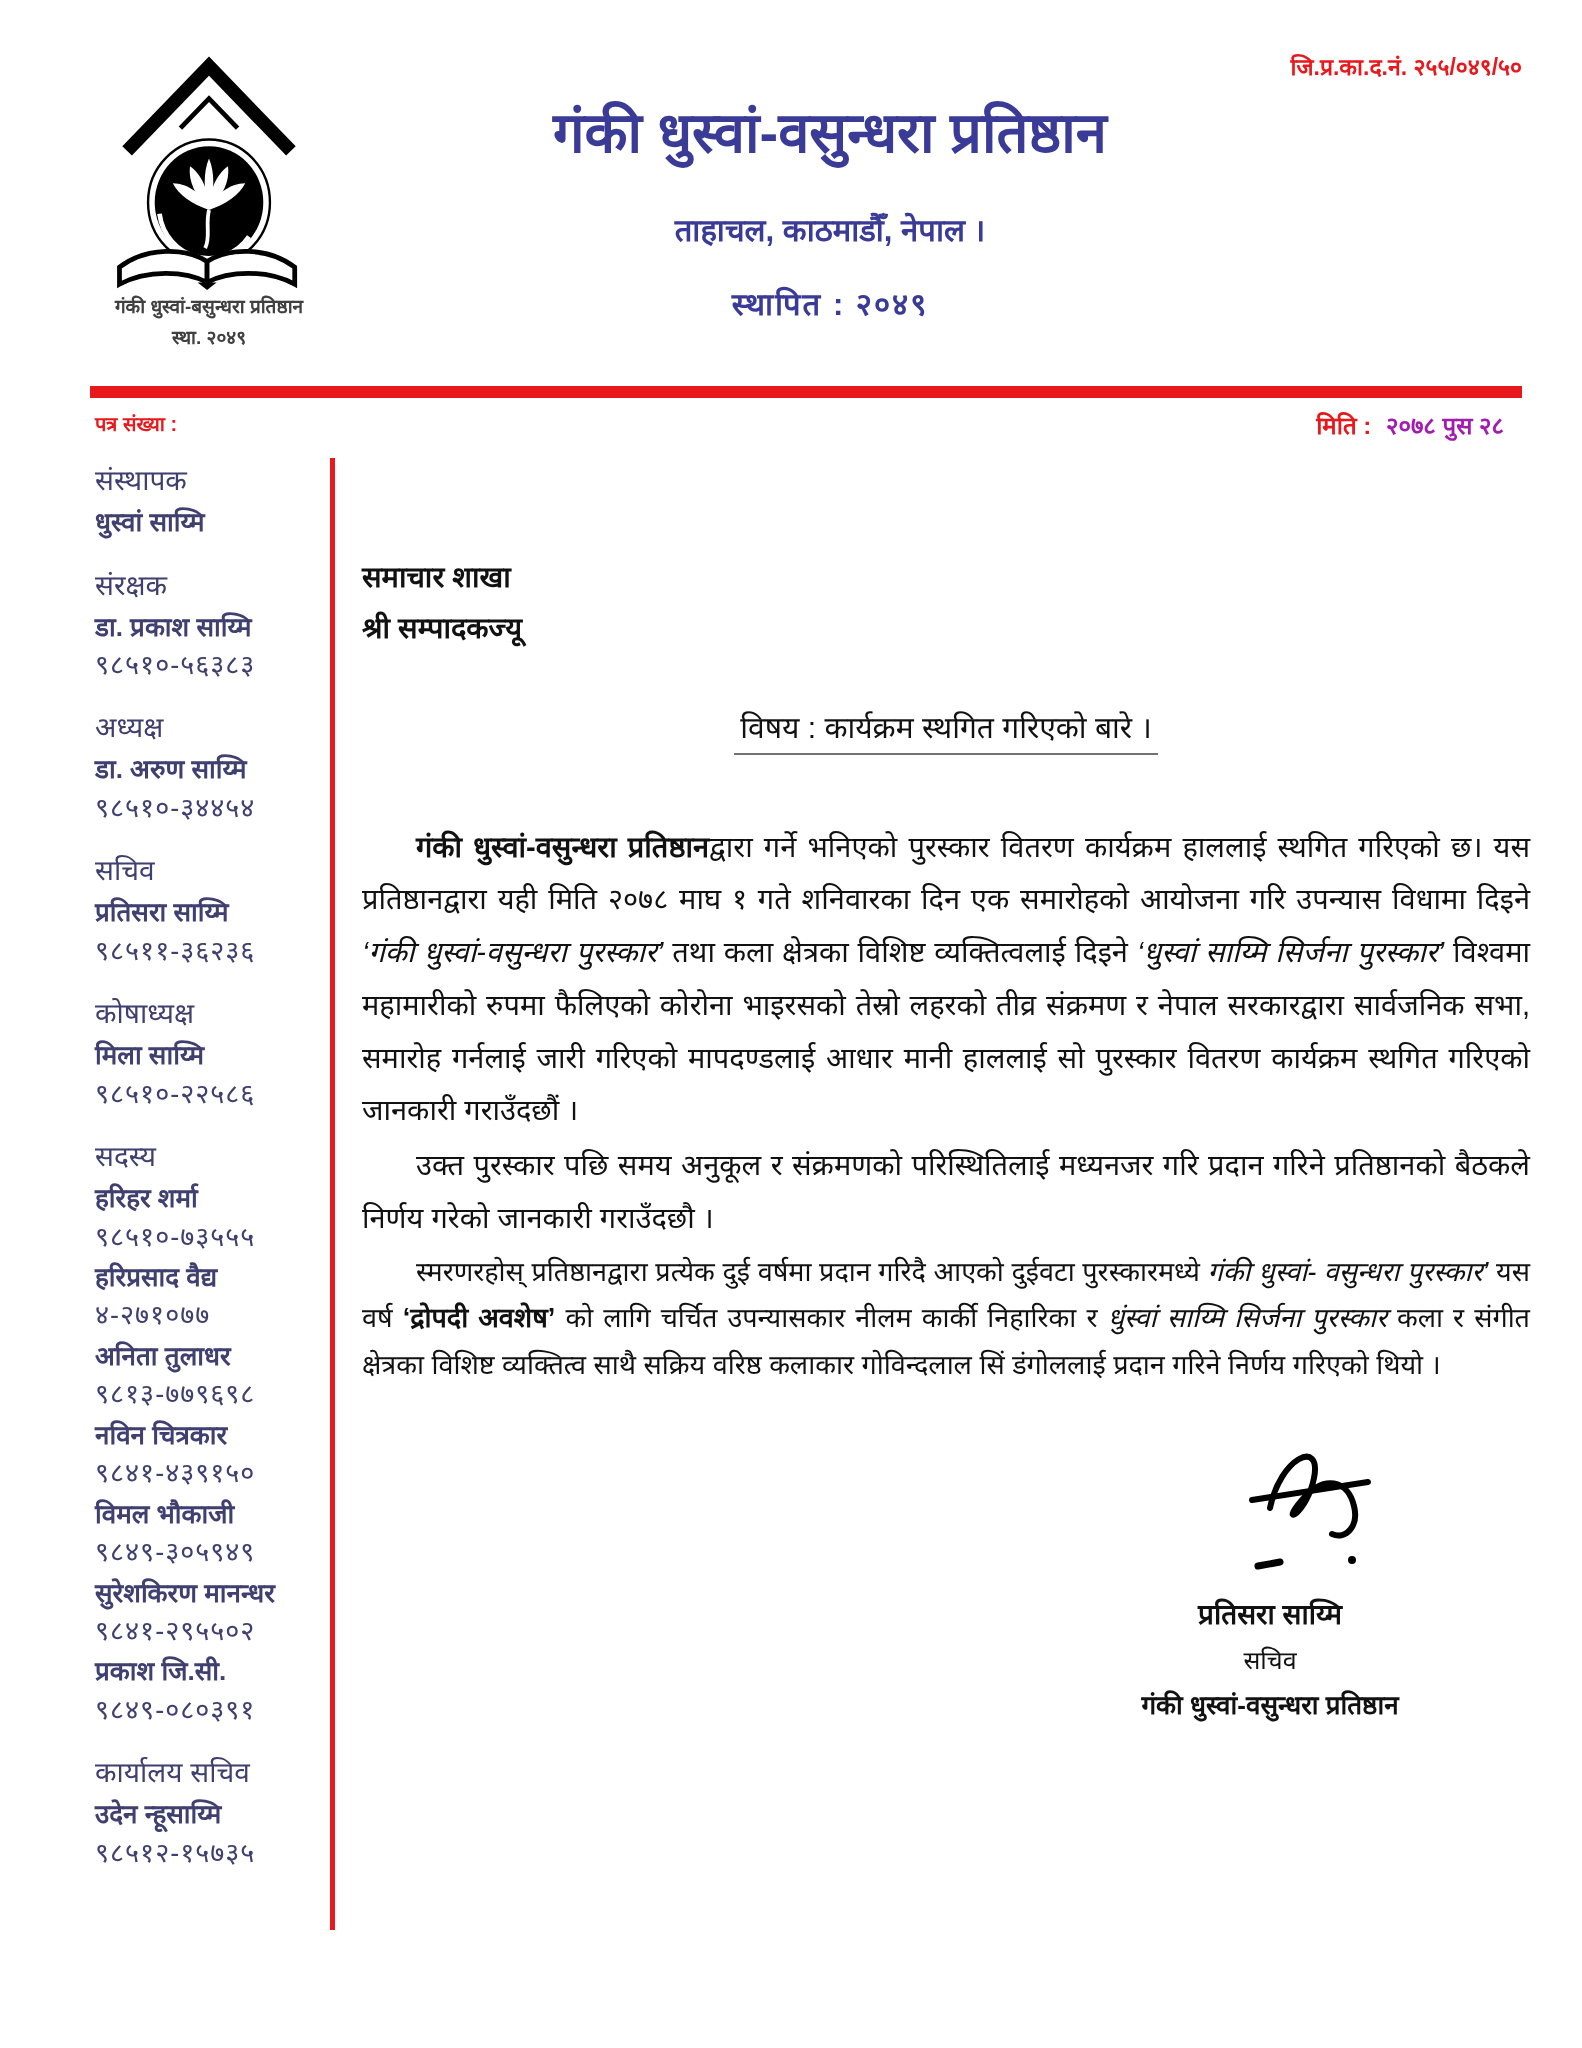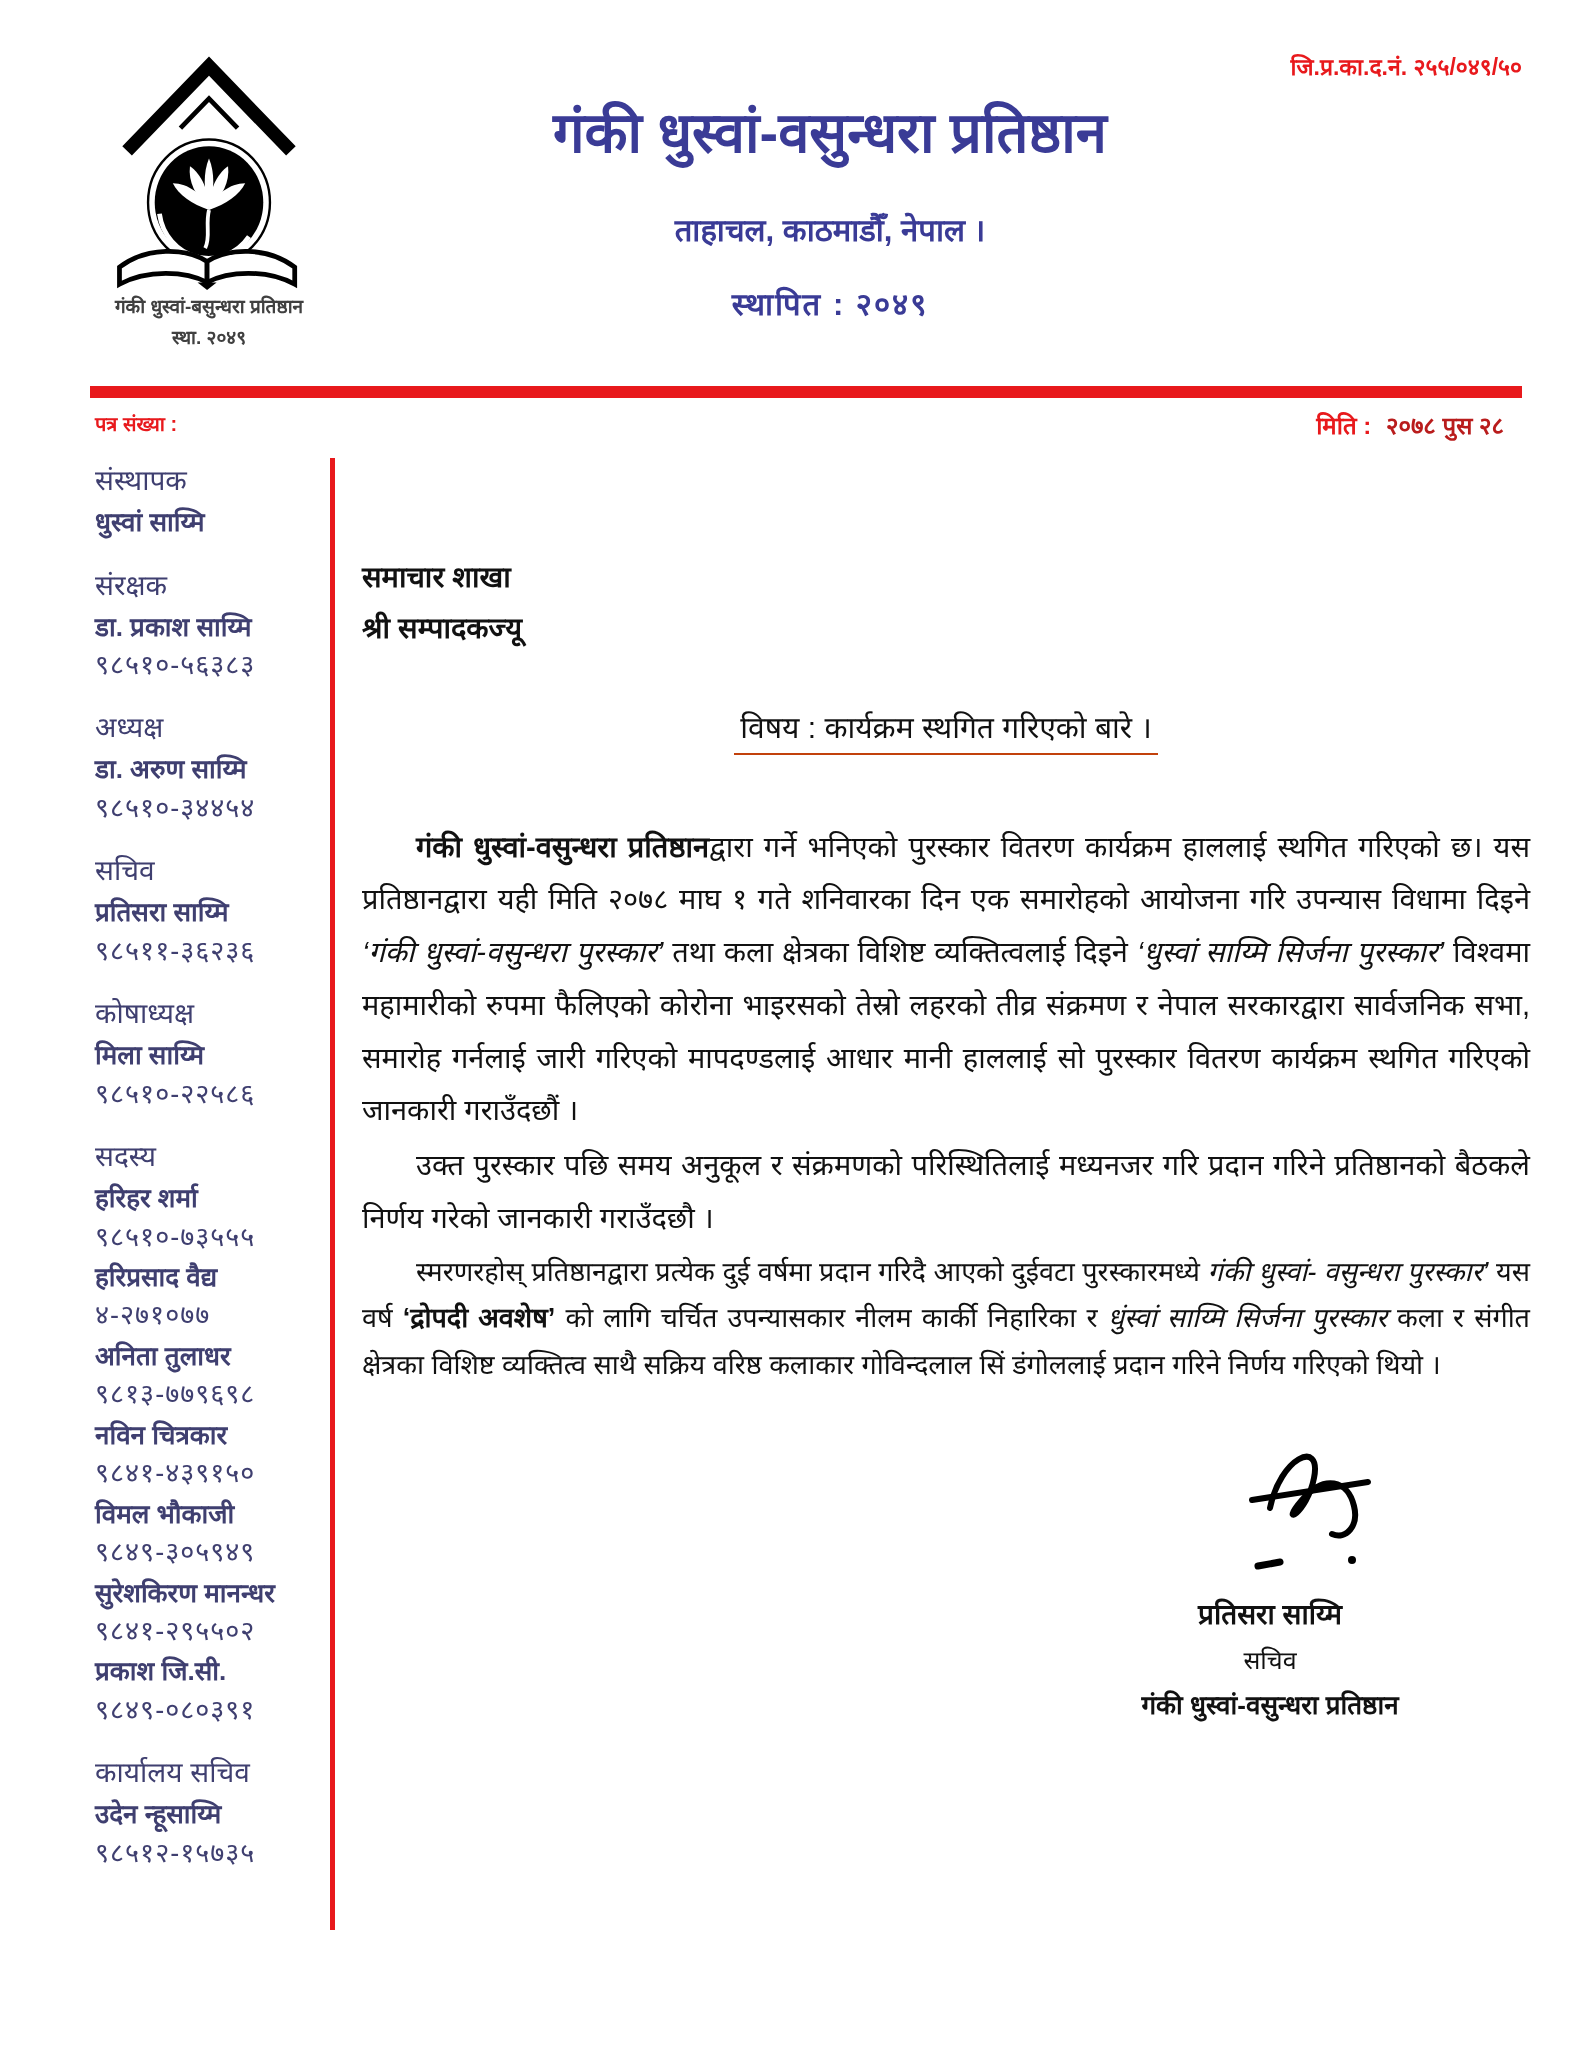--- a/index.html
+++ b/index.html
@@ -14,33 +14,33 @@
   .logo-svg{display:block;margin:0 auto;}
   .logo-caption{font-size:19px;font-weight:bold;color:#404040;line-height:1.55;margin-top:2px;}
   .header-center{position:absolute;left:330px;top:98px;width:1000px;text-align:center;}
   .org-name{font-size:56px;font-weight:bold;color:#3a3b96;line-height:1.25;}
   .org-address{font-size:31px;font-weight:bold;color:#3a3b96;margin-top:40px;}
   .org-established{font-size:31px;font-weight:bold;color:#3a3b96;margin-top:32px;letter-spacing:2px;}
   .red-bar{position:absolute;left:90px;top:386px;width:1432px;height:12px;background:#e8191c;}
   .letter-no{position:absolute;left:95px;top:410px;font-size:20px;font-weight:bold;color:#e8191c;}
   .date-line{position:absolute;right:78px;top:408px;font-size:24px;font-weight:bold;}
   .date-label{color:#e8191c;}
-  .date-value{color:#b91c1c;margin-left:8px;}
+  .date-value{color:#a21caf;margin-left:8px;}
   
   .sidebar{position:absolute;left:95px;top:460px;width:238px;color:#3f3f70;}
   .sb-section{margin-bottom:26px;}
   .sb-title{font-size:28px;margin-bottom:8px;}
   .sb-name{font-size:26px;font-weight:bold;margin:2px 0 6px 0;line-height:1.25;}
   .sb-phone{font-size:27px;letter-spacing:1px;margin:0 0 8px 0;line-height:1.2;}
   .red-vline{position:absolute;left:330px;top:458px;width:5px;height:1472px;background:#e8191c;}
   
   .content{position:absolute;left:362px;top:552px;width:1168px;}
   .recipient{font-size:29px;font-weight:bold;line-height:1.75;}
   .subject-row{text-align:center;margin-top:52px;}
-  .subject{font-size:30px;display:inline-block;border-bottom:2px solid #c2410c;padding:0 6px 6px 6px;}
+  .subject{font-size:30px;display:inline-block;border-bottom:2px solid #737373;padding:0 6px 6px 6px;}
   .para{font-size:29px;line-height:1.82;text-align:justify;text-indent:54px;margin:0;}
   .para1{margin-top:66px;}
   .para2{margin-top:2px;}
   .para3{font-size:27px;line-height:1.72;margin-top:4px;}
   .seg-b{font-weight:bold;}
   .seg-i{font-style:italic;}
   
   .sig-block{position:absolute;left:1040px;top:1430px;width:460px;text-align:center;}
   .sig-svg{display:block;margin:0 auto 0 200px;}
   .sig-name{font-size:28px;font-weight:bold;margin-top:14px;}

